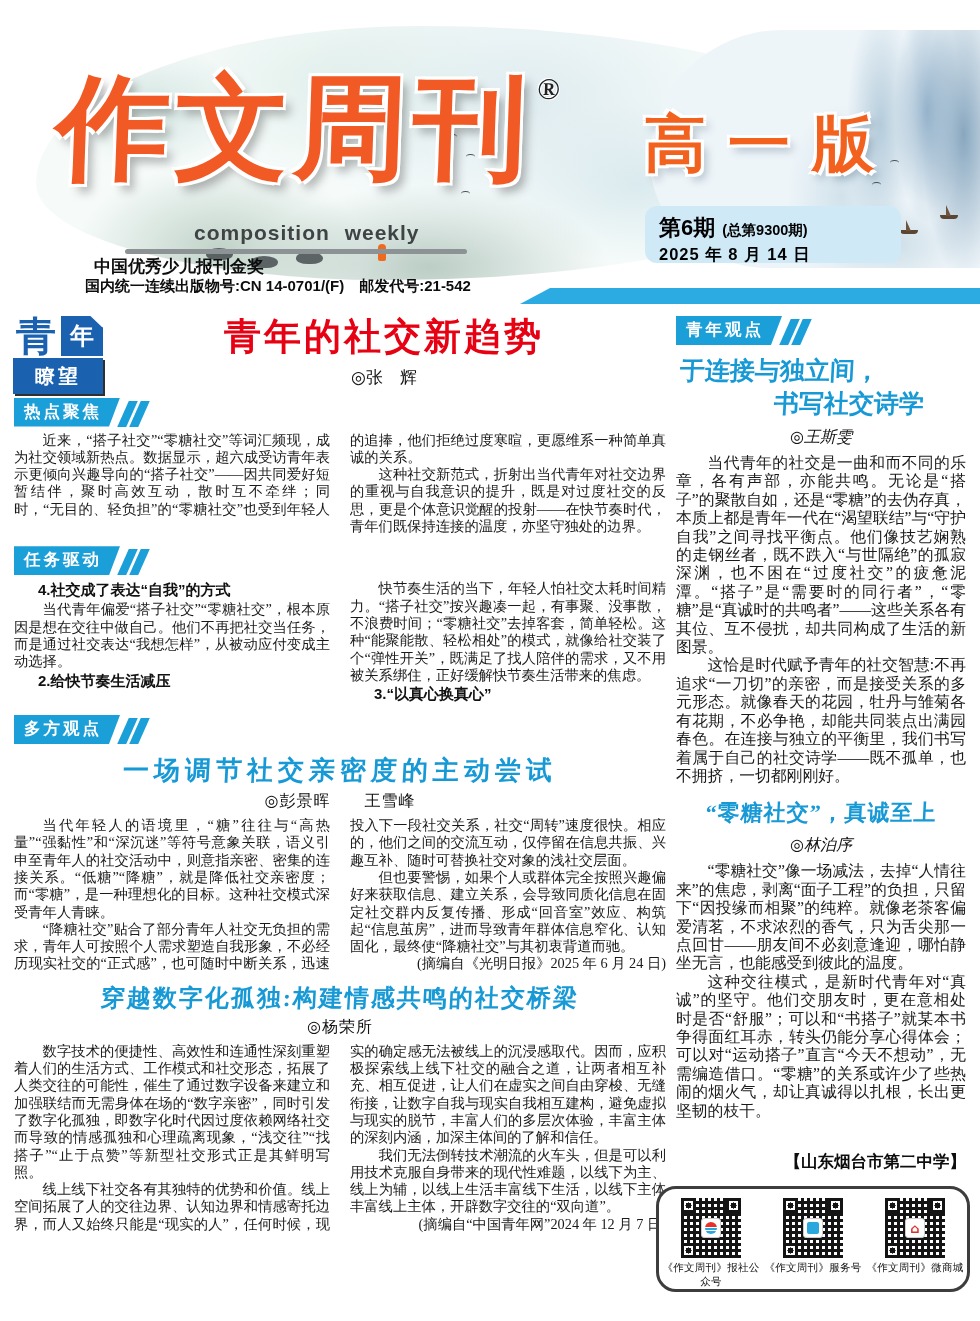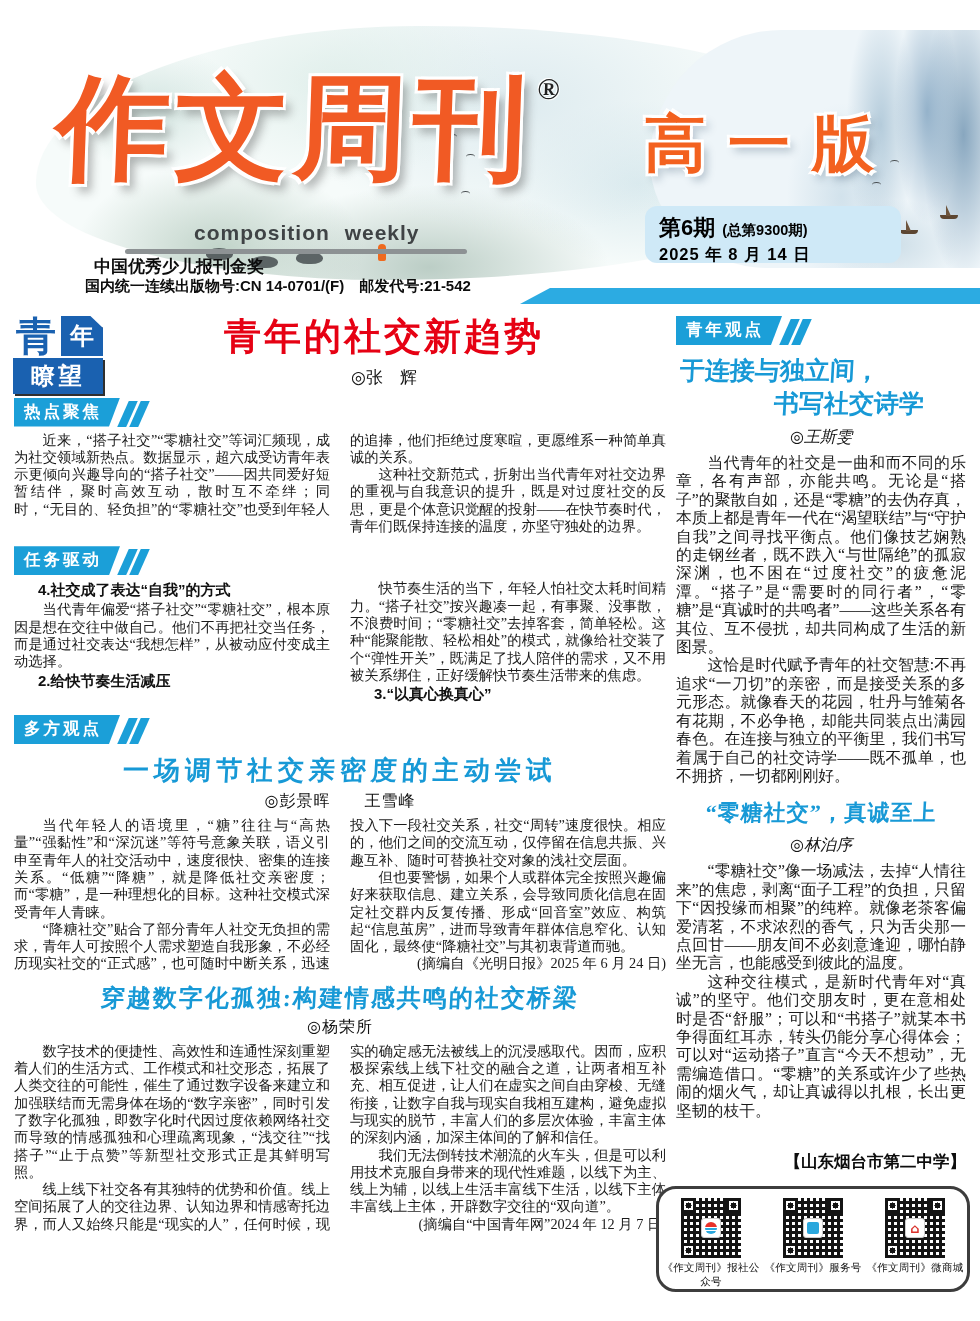--- a/index.html
+++ b/index.html
@@ -59,21 +59,21 @@
   .cyan-band{position:absolute;left:520px;top:288px;width:460px;height:16px;background:#2cabe2;
        clip-path:polygon(30px 0,100% 0,100% 100%,0 100%);}
 
   
   .flag{position:absolute;left:13px;top:316px;width:96px;display:grid;
         grid-template-columns:46px 42px;grid-template-rows:40px 36px;gap:2px;
         font-family:"Liberation Sans","DejaVu Sans",sans-serif;}
   .flag-qing{font-size:40px;font-weight:800;color:#1a61b0;line-height:40px;text-align:center;}
   .flag-nian{background:#1a61b0;color:#fff;font-size:24px;font-weight:700;display:flex;align-items:center;justify-content:center;
         clip-path:polygon(0 0,70% 0,100% 30%,100% 100%,0 100%);box-shadow:2px 2px 0 rgba(10,10,10,.85);}
-  .flag-lw{grid-column:1 / span 2;background:#1a61b0;color:#fff;font-size:24px;font-weight:700;
+  .flag-lw{grid-column:1 / span 2;background:#1a61b0;color:#fff;font-size:20px;font-weight:700;
         letter-spacing:3px;display:flex;align-items:center;justify-content:center;box-shadow:2px 2px 0 rgba(10,10,10,.85);}
 
   
   .maincol{position:absolute;left:14px;top:314px;width:652px;height:1007px;overflow:hidden;}
   .lead-title{margin:2px 0 0 96px;width:548px;text-align:center;font-size:37px;font-weight:800;
         color:#e60113;letter-spacing:3px;line-height:1.15;}
   .lead-author{margin:7px 0 0 96px;width:548px;text-align:center;font-size:17px;color:#111;}
   .badge-row{display:flex;align-items:flex-end;margin-top:11px;height:27px;}
   .sbadge{background:#1b9fd8;color:#fff;font:700 16.5px "Liberation Sans","DejaVu Sans",sans-serif;
         letter-spacing:3px;padding:3px 18px 4px 10px;
@@ -198,21 +198,21 @@
 
     <div class="badge-row" style="margin-top:13px">
       <span class="sbadge">多方观点</span>
       <i class="slash"></i>
       <i class="slash"></i>
     </div>
 
     <h3 class="art-title calli">一场调节社交亲密度的主动尝试</h3>
     <div class="art-authors">◎彭景晖　　王雪峰</div>
     <div class="cols body">
-      <p>当代年轻人的语境里，“糖”往往与“高热量”“强黏性”和“深沉迷”等符号意象关联，语义引申至青年人的社交活动中，速度很快、密集的连接关系。“低糖”“降糖”，就是降低社交亲密度；而“零糖”，是一种理想化的目标。这种社交模式深受青年人青睐。</p>
+      <p>当代年轻人的语境里，“糖”往往与“高热量”“强黏性”和“深沉迷”等符号意象关联，语义引申至青年人的社交活动中，则意指亲密、密集的连接关系。“低糖”“降糖”，就是降低社交亲密度；而“零糖”，是一种理想化的目标。这种社交模式深受青年人青睐。</p>
       <p>“降糖社交”贴合了部分青年人社交无负担的需求，青年人可按照个人需求塑造自我形象，不必经历现实社交的“正式感”，也可随时中断关系，迅速投入下一段社交关系，社交“周转”速度很快。相应的，他们之间的交流互动，仅停留在信息共振、兴趣互补、随时可替换社交对象的浅社交层面。</p>
       <p>但也要警惕，如果个人或群体完全按照兴趣偏好来获取信息、建立关系，会导致同质化信息在固定社交群内反复传播、形成“回音室”效应、构筑起“信息茧房”，进而导致青年群体信息窄化、认知固化，最终使“降糖社交”与其初衷背道而驰。</p>
       <p class="src">(摘编自《光明日报》2025 年 6 月 24 日)</p>
     </div>
 
     <h3 class="art-title2 calli">穿越数字化孤独:构建情感共鸣的社交桥梁</h3>
     <div class="art-authors">◎杨荣所</div>
     <div class="cols body">
       <p>数字技术的便捷性、高效性和连通性深刻重塑着人们的生活方式、工作模式和社交形态，拓展了人类交往的可能性，催生了通过数字设备来建立和加强联结而无需身体在场的“数字亲密”，同时引发了数字化孤独，即数字化时代因过度依赖网络社交而导致的情感孤独和心理疏离现象，“浅交往”“找搭子”“止于点赞”等新型社交形式正是其鲜明写照。</p>
       <p>线上线下社交各有其独特的优势和价值。线上空间拓展了人的交往边界、认知边界和情感寄托边界，而人又始终只能是“现实的人”，任何时候，现实的确定感无法被线上的沉浸感取代。因而，应积极探索线上线下社交的融合之道，让两者相互补充、相互促进，让人们在虚实之间自由穿梭、无缝衔接，让数字自我与现实自我相互建构，避免虚拟与现实的脱节，丰富人们的多层次体验，丰富主体的深刻内涵，加深主体间的了解和信任。</p>

